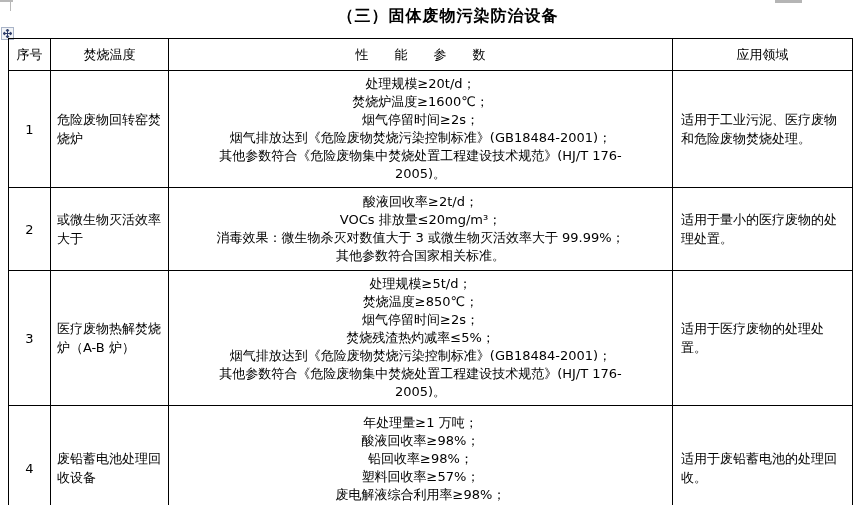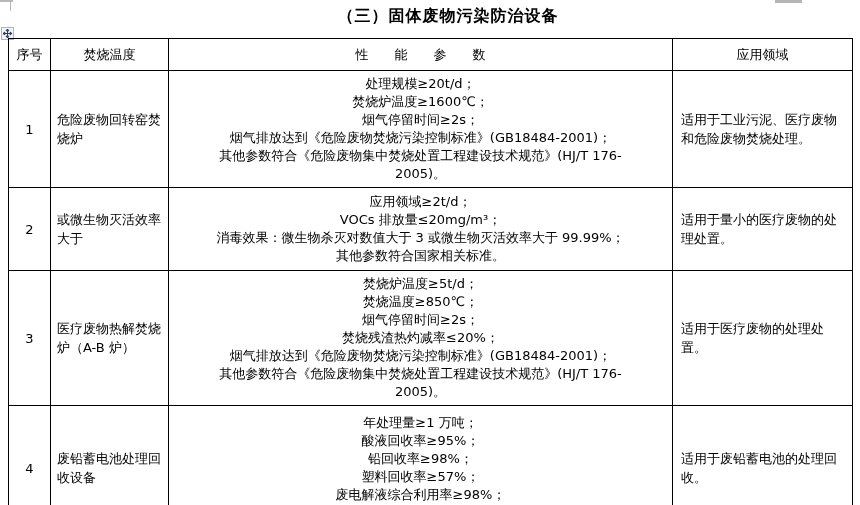--- a/index.html
+++ b/index.html
@@ -119,48 +119,48 @@
         <div class="par-line">烟气排放达到《危险废物焚烧污染控制标准》(GB18484-2001)；</div>
         <div class="par-line">其他参数符合《危险废物集中焚烧处置工程建设技术规范》(HJ/T 176-2005)。</div>
       </td>
       <td class="app-cell">适用于工业污泥、医疗废物和危险废物焚烧处理。</td>
     </tr>
 
     <tr class="row-2">
       <td class="no-cell">2</td>
       <td class="name-cell">或微生物灭活效率大于</td>
       <td class="par-cell">
-        <div class="par-line">应用领域≥2t/d；</div>
+        <div class="par-line">酸液回收率≥2t/d；</div>
         <div class="par-line">VOCs 排放量≤20mg/m³；</div>
         <div class="par-line">消毒效果：微生物杀灭对数值大于 3 或微生物灭活效率大于 99.99%；</div>
         <div class="par-line">其他参数符合国家相关标准。</div>
       </td>
       <td class="app-cell">适用于量小的医疗废物的处理处置。</td>
     </tr>
 
     <tr class="row-3">
       <td class="no-cell">3</td>
       <td class="name-cell">医疗废物热解焚烧炉（A-B 炉）</td>
       <td class="par-cell">
-        <div class="par-line">焚烧炉温度≥5t/d；</div>
+        <div class="par-line">处理规模≥5t/d；</div>
         <div class="par-line">焚烧温度≥850℃；</div>
         <div class="par-line">烟气停留时间≥2s；</div>
-        <div class="par-line">焚烧残渣热灼减率≤20%；</div>
+        <div class="par-line">焚烧残渣热灼减率≤5%；</div>
         <div class="par-line">烟气排放达到《危险废物焚烧污染控制标准》(GB18484-2001)；</div>
         <div class="par-line">其他参数符合《危险废物集中焚烧处置工程建设技术规范》(HJ/T 176-2005)。</div>
       </td>
       <td class="app-cell">适用于医疗废物的处理处置。</td>
     </tr>
 
     <tr class="row-4">
       <td class="no-cell">4</td>
       <td class="name-cell">废铅蓄电池处理回收设备</td>
       <td class="par-cell">
         <div class="par-line">年处理量≥1 万吨；</div>
-        <div class="par-line">酸液回收率≥95%；</div>
+        <div class="par-line">酸液回收率≥98%；</div>
         <div class="par-line">铅回收率≥98%；</div>
         <div class="par-line">塑料回收率≥57%；</div>
         <div class="par-line">废电解液综合利用率≥98%；</div>
         <div class="par-line">其他参数符合国家相关标准。</div>
       </td>
       <td class="app-cell">适用于废铅蓄电池的处理回收。</td>
     </tr>
   </tbody>
     </table>
 

